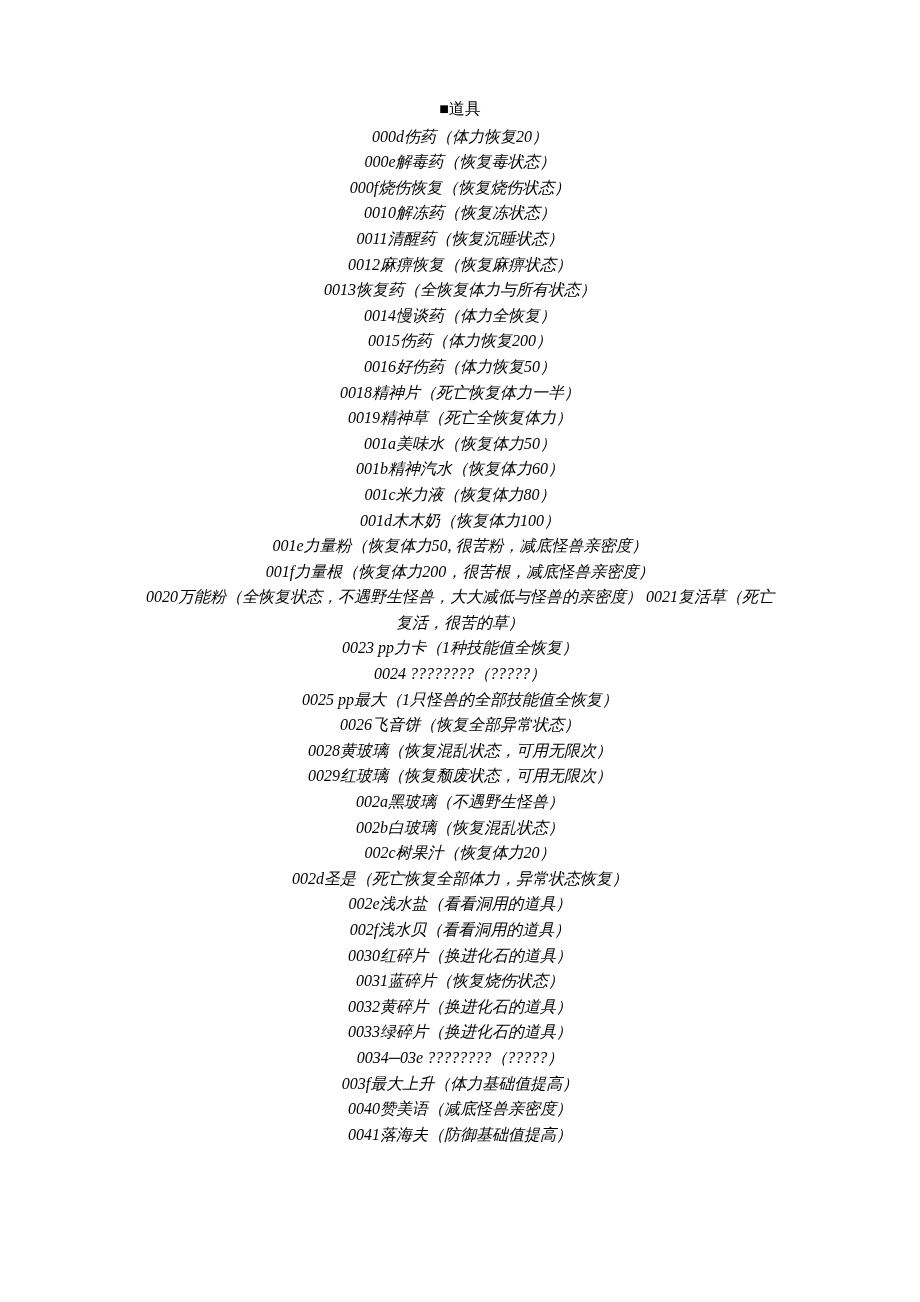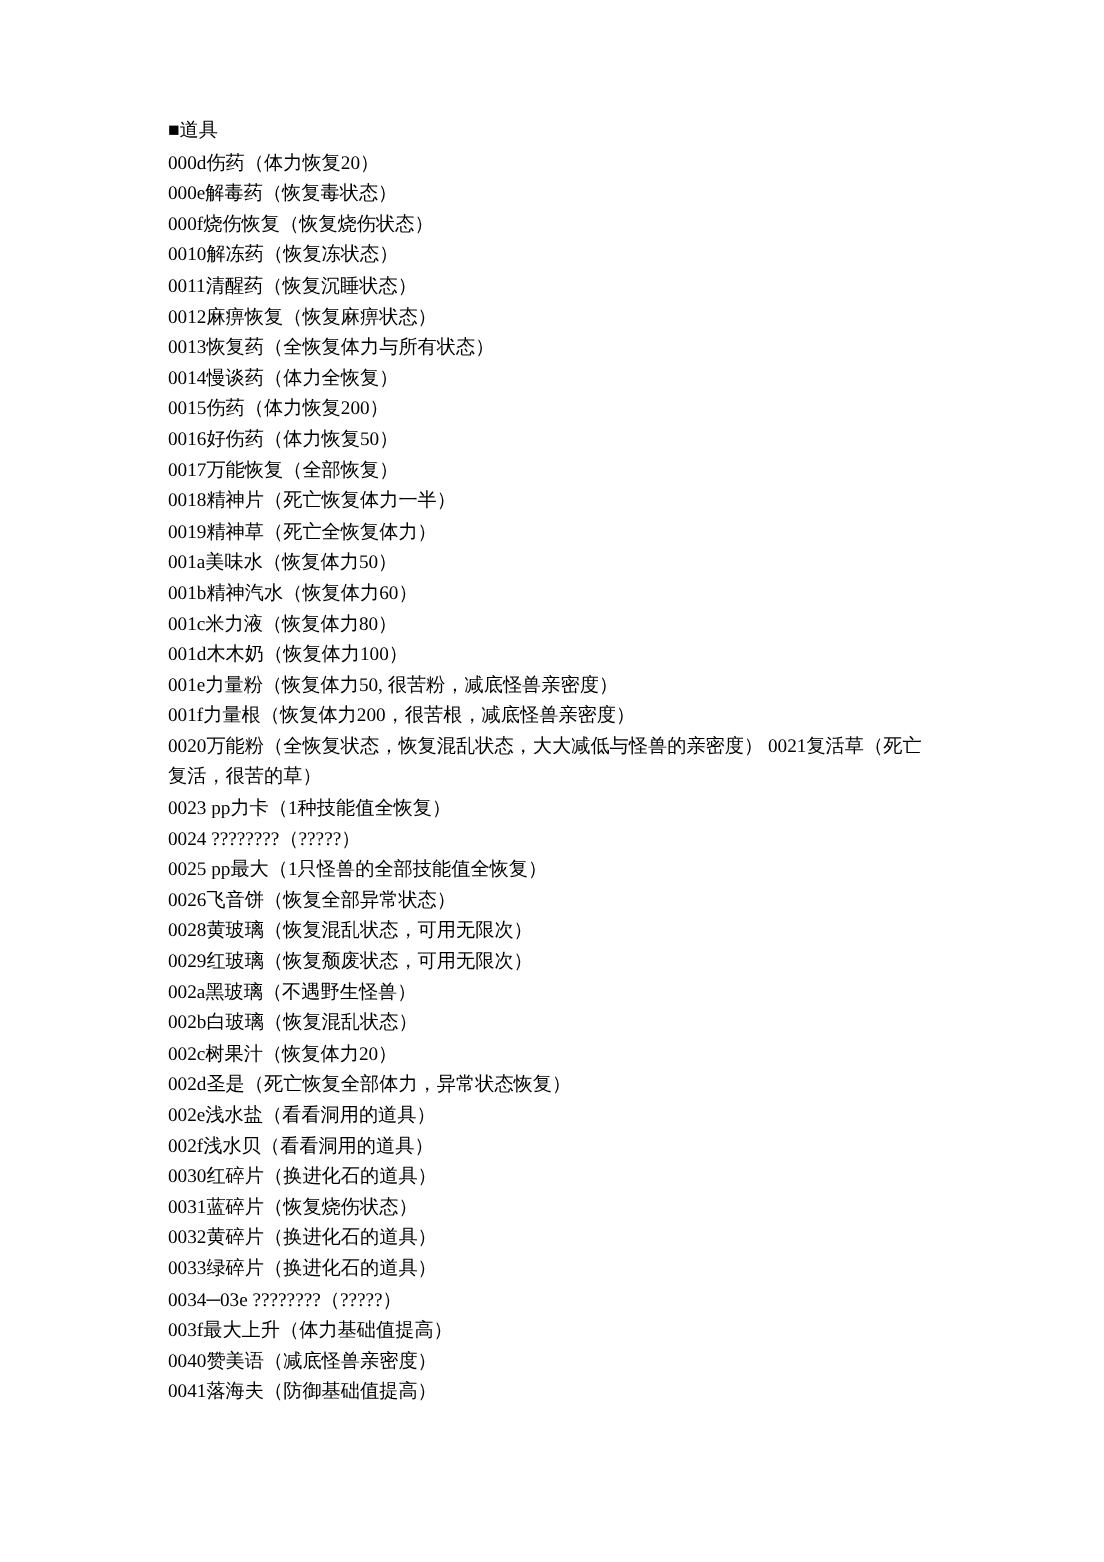--- a/index.html
+++ b/index.html
@@ -1,61 +1,62 @@
 <!DOCTYPE html>
 <html><head>
   <meta charset="utf-8">
   <style>
     * {
       margin: 0;
       padding: 0;
       box-sizing: border-box;
+      text-align: center;
     }
     body {
       background: #ffffff;
       font-family: "SimSun", "宋体", serif;
       font-size: 16px;
       line-height: 1.6;
       color: #000000;
       padding: 96px 140px;
       width: 920px;
     }
     .header {
       margin-bottom: 2px;
     }
     .item-line {
       white-space: normal;
       word-break: break-all;
+      font-style: italic;
     }
   </style>
 </head>
 <body>
 
 <div class="header">■道具</div>
 <div id="items-container">
     <div class="item-line">000d伤药（体力恢复20）</div>
     <div class="item-line">000e解毒药（恢复毒状态）</div>
     <div class="item-line">000f烧伤恢复（恢复烧伤状态）</div>
     <div class="item-line">0010解冻药（恢复冻状态）</div>
     <div class="item-line">0011清醒药（恢复沉睡状态）</div>
     <div class="item-line">0012麻痹恢复（恢复麻痹状态）</div>
     <div class="item-line">0013恢复药（全恢复体力与所有状态）</div>
     <div class="item-line">0014慢谈药（体力全恢复）</div>
     <div class="item-line">0015伤药（体力恢复200）</div>
     <div class="item-line">0016好伤药（体力恢复50）</div>
-    <div class="item-line">0017万能恢复（全部恢复）</div>
     <div class="item-line">0018精神片（死亡恢复体力一半）</div>
     <div class="item-line">0019精神草（死亡全恢复体力）</div>
     <div class="item-line">001a美味水（恢复体力50）</div>
     <div class="item-line">001b精神汽水（恢复体力60）</div>
     <div class="item-line">001c米力液（恢复体力80）</div>
     <div class="item-line">001d木木奶（恢复体力100）</div>
     <div class="item-line">001e力量粉（恢复体力50, 很苦粉，减底怪兽亲密度）</div>
     <div class="item-line">001f力量根（恢复体力200，很苦根，减底怪兽亲密度）</div>
-    <div class="item-line">0020万能粉（全恢复状态，恢复混乱状态，大大减低与怪兽的亲密度） 0021复活草（死亡复活，很苦的草）</div>
+    <div class="item-line">0020万能粉（全恢复状态，不遇野生怪兽，大大减低与怪兽的亲密度） 0021复活草（死亡复活，很苦的草）</div>
     <div class="item-line">0023 pp力卡（1种技能值全恢复）</div>
     <div class="item-line">0024 ????????（?????）</div>
     <div class="item-line">0025 pp最大（1只怪兽的全部技能值全恢复）</div>
     <div class="item-line">0026飞音饼（恢复全部异常状态）</div>
     <div class="item-line">0028黄玻璃（恢复混乱状态，可用无限次）</div>
     <div class="item-line">0029红玻璃（恢复颓废状态，可用无限次）</div>
     <div class="item-line">002a黑玻璃（不遇野生怪兽）</div>
     <div class="item-line">002b白玻璃（恢复混乱状态）</div>
     <div class="item-line">002c树果汁（恢复体力20）</div>
     <div class="item-line">002d圣是（死亡恢复全部体力，异常状态恢复）</div>

